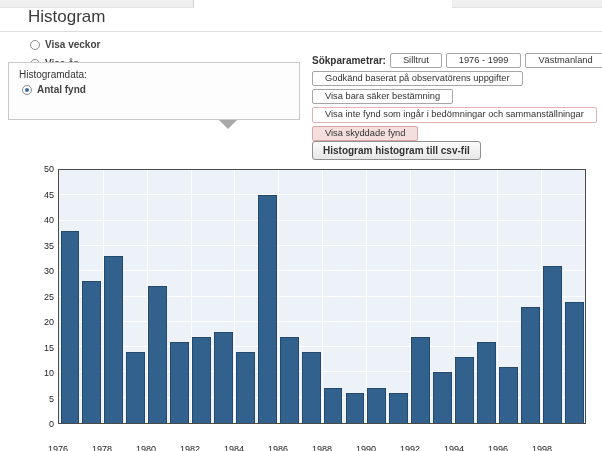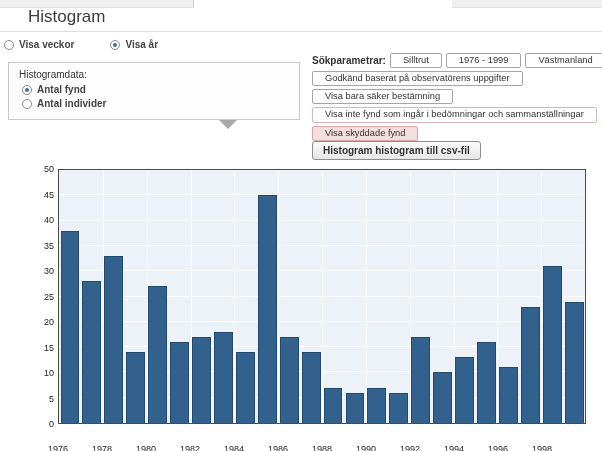--- a/index.html
+++ b/index.html
@@ -13,21 +13,21 @@
   .tabstrip.right{left:452px;width:150px;}
 
   .page-title{position:absolute;left:28px;top:7px;margin:0;font-size:17px;font-weight:400;color:#3c3c3c;}
   .title-rule{position:absolute;left:0;top:31px;width:602px;border-top:1px solid #ddd;}
 
   .radio-item{display:inline-flex;align-items:center;gap:5px;cursor:pointer;}
   .radio-label{font-size:10px;font-weight:bold;color:#444;}
   .radio{width:10px;height:10px;border:1px solid #8a8a8a;border-radius:50%;background:#fff;position:relative;flex:0 0 auto;box-sizing:border-box;}
   .radio.checked::after{content:"";position:absolute;left:2px;top:2px;right:2px;bottom:2px;background:#3a6ea5;border-radius:50%;}
 
-  .view-toggle{position:absolute;left:4px;top:39px;display:flex;gap:36px;}
+  .view-toggle{position:absolute;left:30px;top:39px;display:flex;gap:8px;flex-direction:column;}
 
   .hist-box{position:absolute;left:8px;top:62px;width:292px;height:58px;box-sizing:border-box;
     border:1px solid #c9c9c9;background:#fdfdfd;}
   .hist-box .box-title{font-size:10px;font-weight:normal;color:#333;margin:6px 0 4px 10px;}
   .hist-box .radio-item{display:flex;margin:3px 0 0 13px;}
   .pointer-triangle{position:absolute;left:219px;top:120px;width:0;height:0;
     border-left:9px solid transparent;border-right:9px solid transparent;border-top:9px solid #a9a9a9;}
 
   .search-params{position:absolute;left:312px;top:53px;width:290px;}
   .sp-row{display:flex;align-items:center;gap:4px;margin-bottom:3px;}
@@ -74,24 +74,20 @@
     <span class="radio checked"></span>
     <span class="radio-label">Visa år</span>
   </span>
 </div>
 
 <div class="hist-box">
   <div class="box-title">Histogramdata:</div>
   <span class="radio-item">
     <span class="radio checked"></span>
     <span class="radio-label">Antal fynd</span>
-  </span>
-  <span class="radio-item">
-    <span class="radio"></span>
-    <span class="radio-label">Antal individer</span>
   </span>
 </div>
 <div class="pointer-triangle"></div>
 
 <div class="search-params">
   <div class="sp-row">
     <span class="sp-label">Sökparametrar:</span>
     <span class="chip">Silltrut</span>
     <span class="chip">1976 - 1999</span>
     <span class="chip">Västmanland</span>

